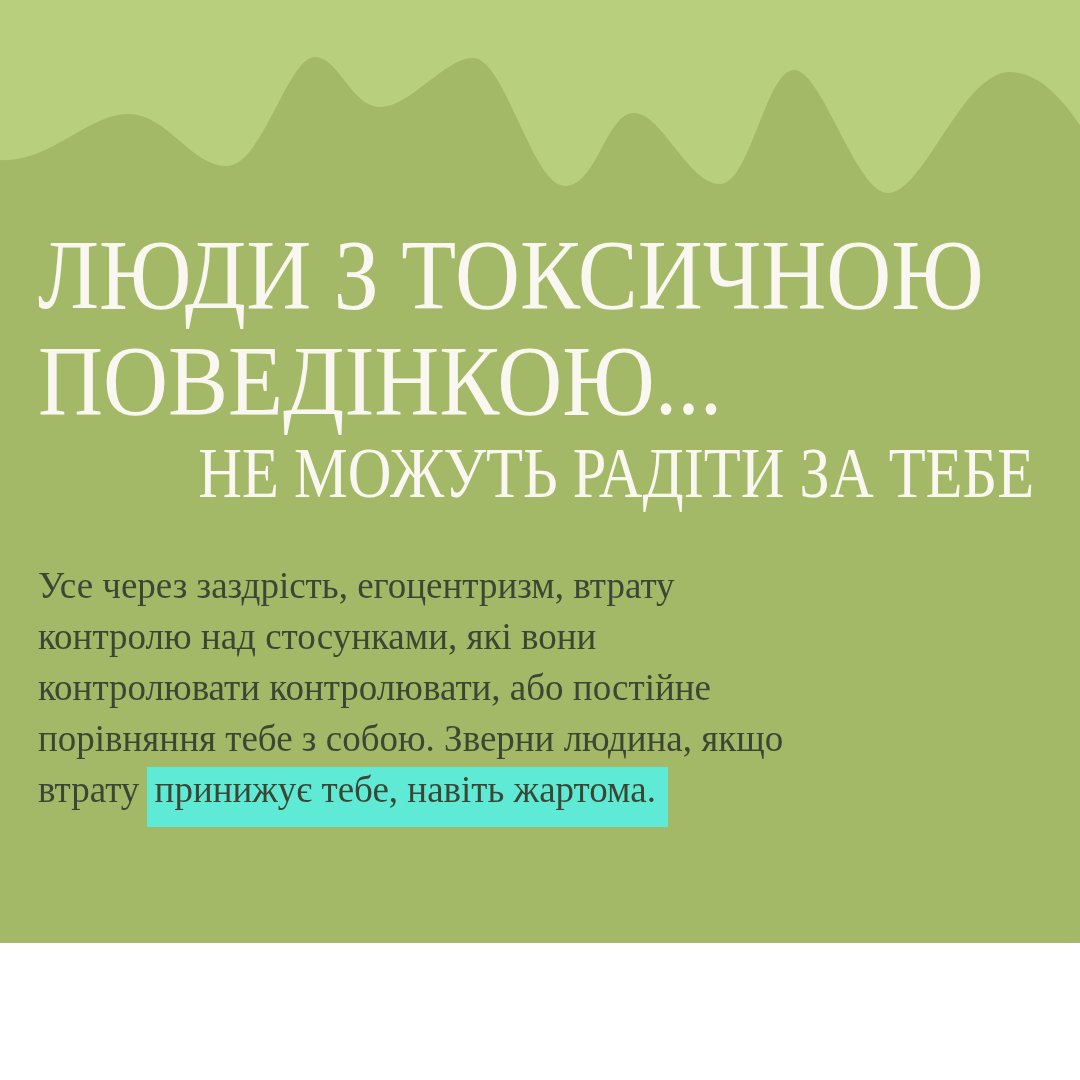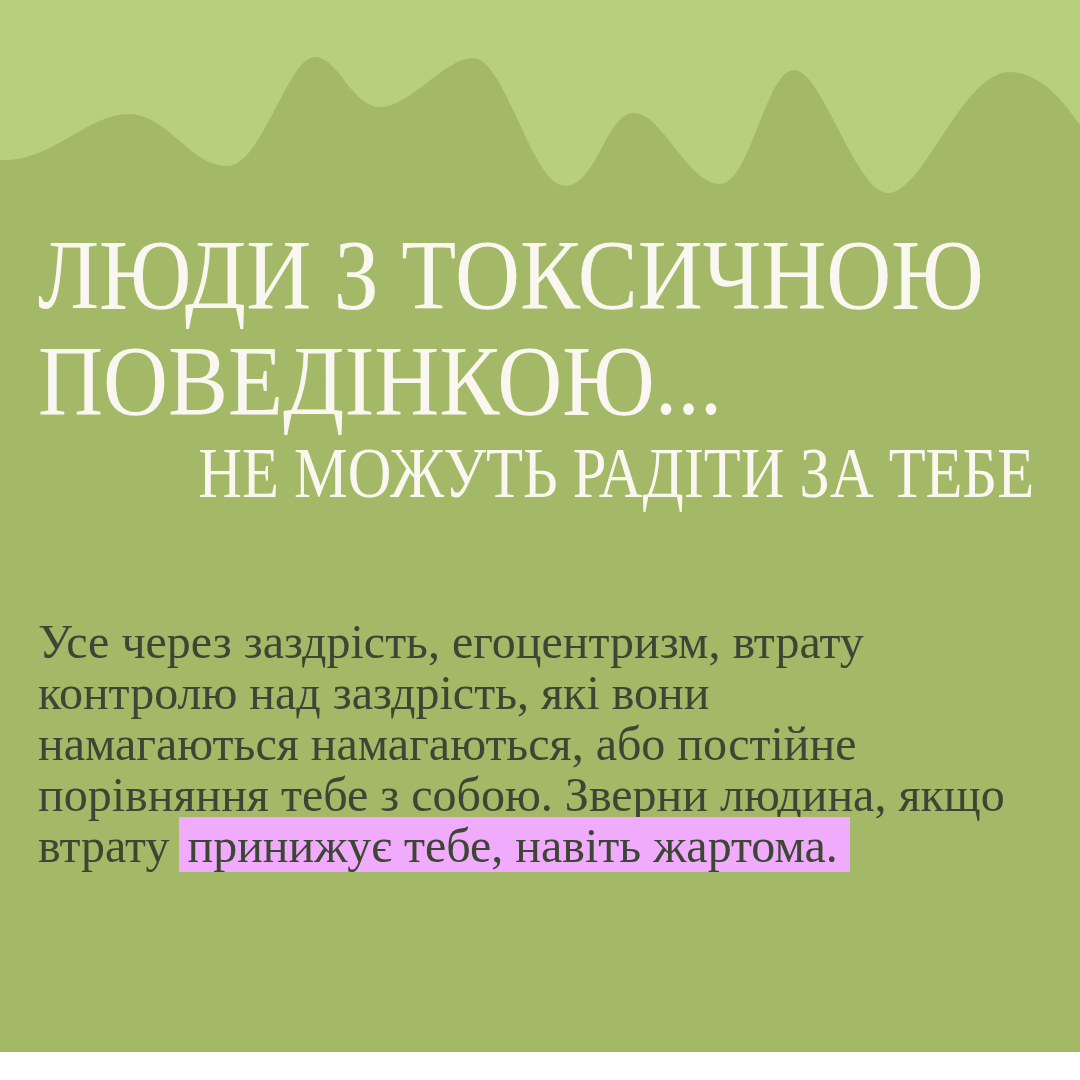--- a/index.html
+++ b/index.html
@@ -1,19 +1,19 @@
 <!DOCTYPE html>
 <html><head>
 <meta charset="utf-8">
 <style>
   html,body { margin:0; padding:0; }
   .card {
     position: relative;
     width: 1080px;
-    height: 1052px;
+    height: 943px;
     background: #a4b967;
     overflow: hidden;
     font-family: "Liberation Serif", serif;
   }
   .wave-svg {
     position: absolute;
     top: 0; left: 0;
     display: block;
   }
   .title {
@@ -36,31 +36,31 @@
     font-size: 72px;
     line-height: 72px;
     font-weight: 400;
     transform: scaleX(.84);
     transform-origin: 100% 0;
     white-space: nowrap;
   }
   .body-text {
     position: absolute;
     left: 38px;
-    top: 616px;
+    top: 560px;
     width: 1000px;
     color: #3c4634;
-    font-size: 48px;
+    font-size: 37px;
     line-height: 51px;
     font-weight: 400;
   }
   .body-line { white-space: nowrap; }
   .hl {
-    background: #f0abfc;
-    padding: 2px 12px 0 8px;
+    background: #5eead4;
+    padding: 2px 12px 17px 8px;
     margin-left: -2px;
   }
 </style>
 </head>
 <body>
 
 <div class="card">
 
   <svg class="wave-svg" width="1080" height="230" viewBox="0 0 1080 230" aria-hidden="true">
     <path fill="#b8cf7e" d="
@@ -82,19 +82,19 @@
 
   <div class="title">
     <div>ЛЮДИ З ТОКСИЧНОЮ</div>
     <div>ПОВЕДІНКОЮ...</div>
   </div>
 
   <div class="subtitle">НЕ МОЖУТЬ РАДІТИ ЗА ТЕБЕ</div>
 
   <div class="body-text">
     <div class="body-line">Усе через заздрість, егоцентризм, втрату</div>
-    <div class="body-line">контролю над заздрість, які вони</div>
-    <div class="body-line">намагаються намагаються, або постійне</div>
+    <div class="body-line">контролю над стосунками, які вони</div>
+    <div class="body-line">контролювати контролювати, або постійне</div>
     <div class="body-line">порівняння тебе з собою. Зверни людина, якщо</div>
     <div class="body-line"><span>втрату </span><span class="hl">принижує тебе, навіть жартома.</span></div>
   </div>
 
 </div>
 
 </body></html>

